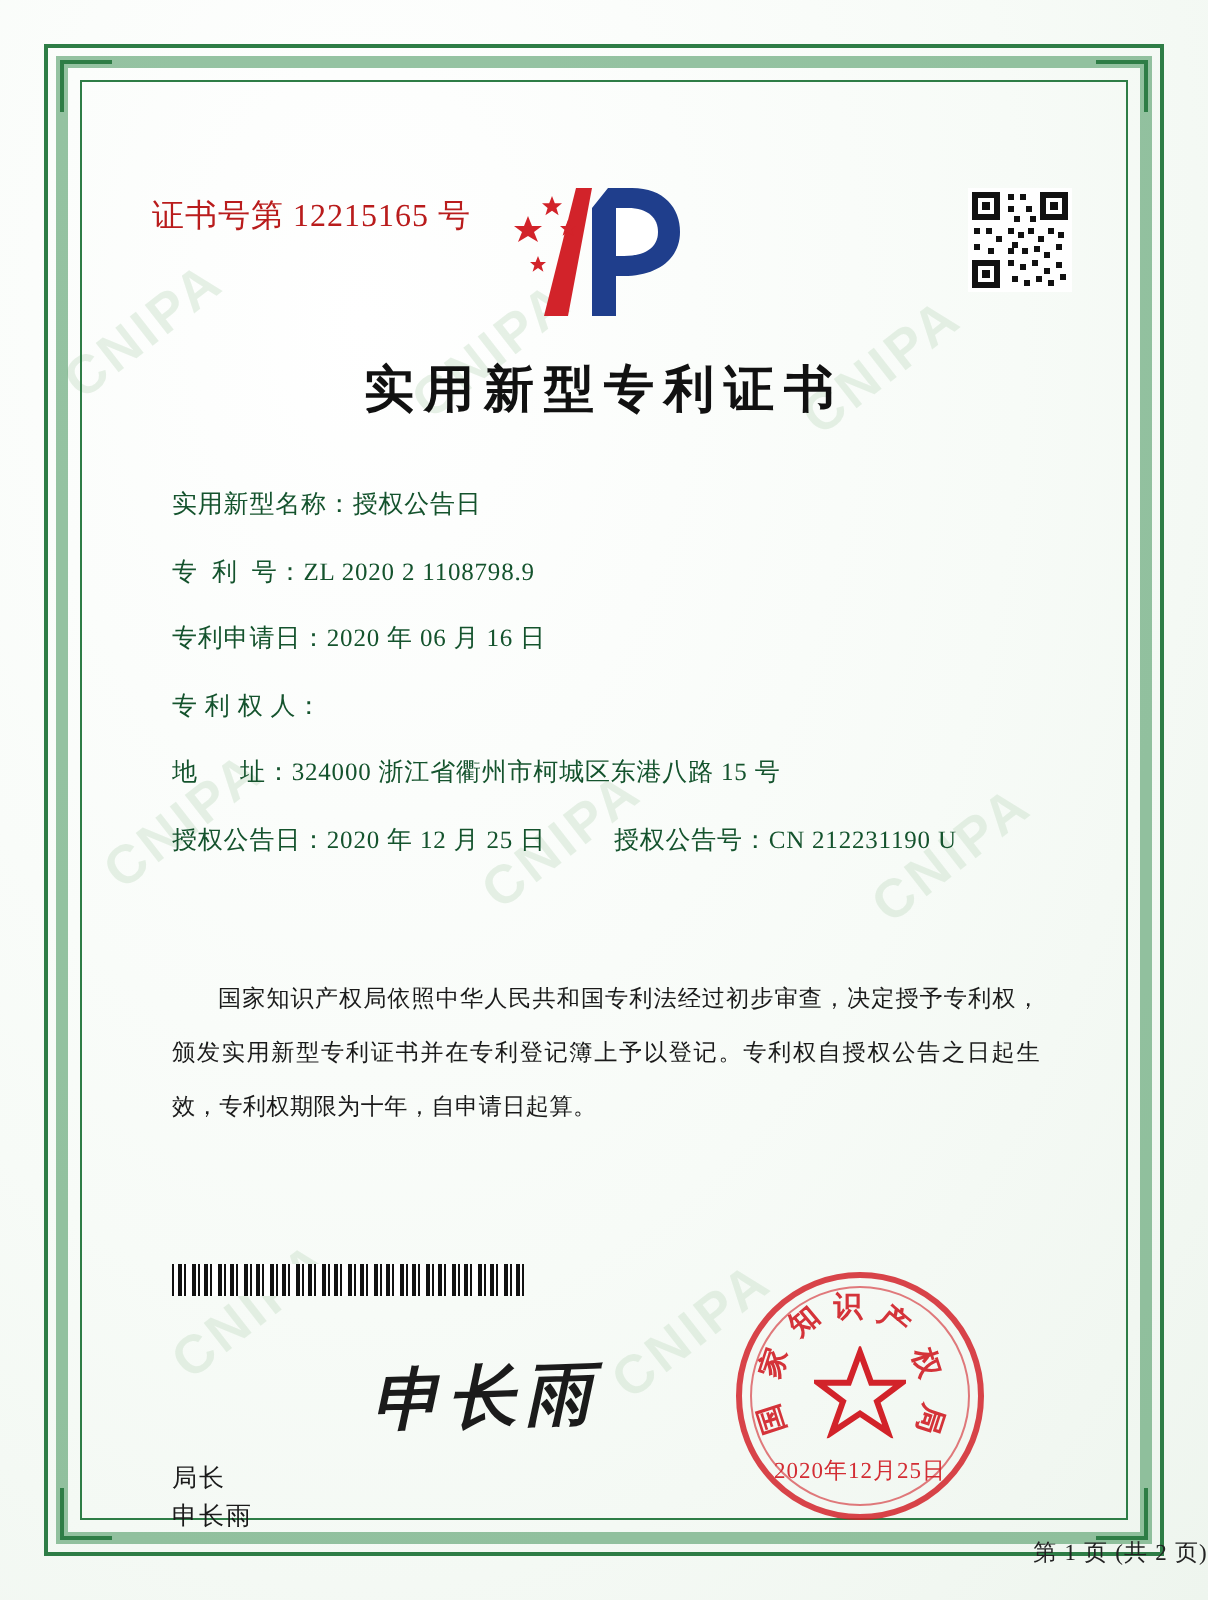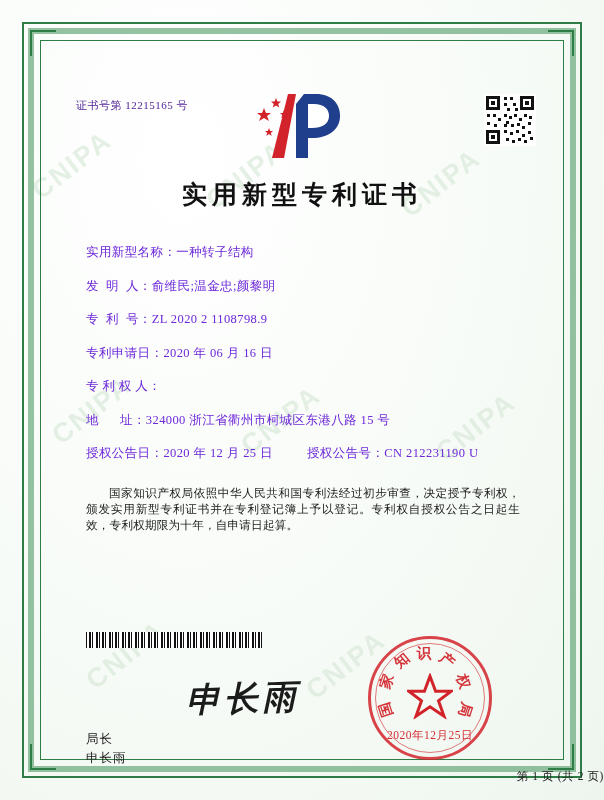--- a/index.html
+++ b/index.html
@@ -80,22 +80,22 @@
   .wm4 { left: 46px;  top: 395px; }
   .wm5 { left: 235px; top: 405px; }
   .wm6 { left: 430px; top: 412px; }
   .wm7 { left: 80px;  top: 640px; }
   .wm8 { left: 300px; top: 650px; }
 
   
   .cert-no {
     position: absolute;
     left: 76px; top: 98px;
-    font-size: 11px;
-    color: #4c1d95;
+    font-size: 16px;
+    color: #b91c1c;
     letter-spacing: .5px;
   }
 
   
   .logo {
     position: absolute;
     left: 254px; top: 88px;
     width: 96px; height: 74px;
   }
   
@@ -120,21 +120,21 @@
   
   .fields {
     position: absolute;
     left: 86px; top: 244px;
     width: 440px;
   }
   .row {
     display: flex;
     align-items: baseline;
     font-size: 12.5px;
-    color: #6d28d9;
+    color: #14532d;
     margin-bottom: 16.5px;
     letter-spacing: .4px;
   }
   .row .lbl {
     flex: 0 0 auto;
     white-space: pre;
   }
   .row .val {
     flex: 1 1 auto;
     white-space: nowrap;
@@ -144,21 +144,21 @@
     flex: 0 0 auto;
     margin-right: 34px;
   }
 
   
   .paras {
     position: absolute;
     left: 86px; top: 486px;
     width: 434px;
     font-size: 11.6px;
-    line-height: 16px;
+    line-height: 27px;
     color: #1a1a1a;
     text-align: justify;
     letter-spacing: .2px;
   }
   .paras p { margin: 0 0 4px 0; text-indent: 23px; }
 
   
   .barcode {
     position: absolute;
     left: 86px; top: 632px;
@@ -341,25 +341,21 @@
           <rect x="13" y="44" width="3" height="3"></rect>
       </g>
     </svg>
   </div>
 
   <div class="title">实用新型专利证书</div>
 
   <div class="fields">
     <div class="row">
       <span class="lbl">实用新型名称：</span>
-      <span class="val">一种转子结构</span>
-    </div>
-    <div class="row">
-      <span class="lbl">发  明  人：</span>
-      <span class="val">俞维民;温金忠;颜黎明</span>
+      <span class="val">授权公告日</span>
     </div>
     <div class="row">
       <span class="lbl">专  利  号：</span>
       <span class="val">ZL 2020 2 1108798.9</span>
     </div>
     <div class="row">
       <span class="lbl">专利申请日：</span>
       <span class="val">2020 年 06 月 16 日</span>
     </div>
     <div class="row">

